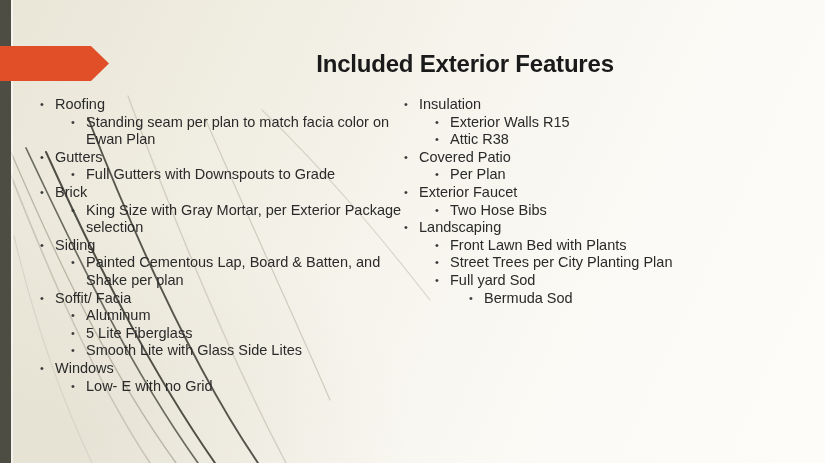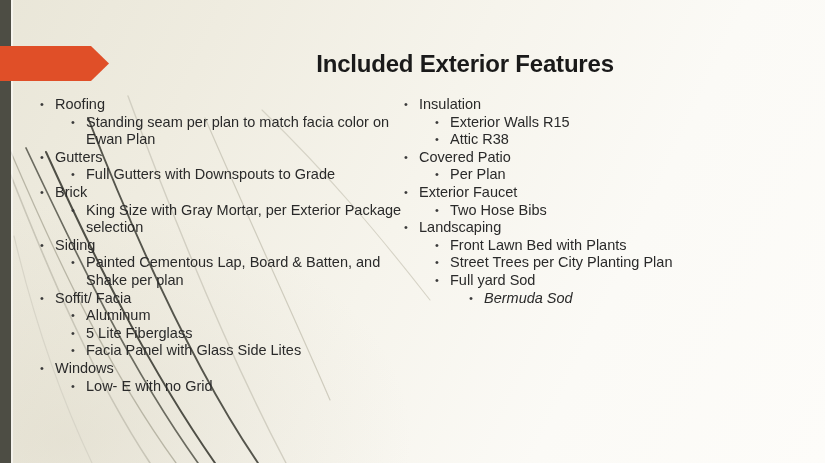--- a/index.html
+++ b/index.html
@@ -113,21 +113,20 @@
   
   li.l2 {
     padding-left: 50px;
     font-size: 14.5px;
   }
   li.l2::before { left: 35px; top: 0; }
   
   li.l3 {
     padding-left: 84px;
     font-size: 14.5px;
-    font-style: italic;
   }
   li.l3::before { left: 69px; top: 0; }
 </style>
 </head>
 <body>
 
 <div id="slide">
 
   <div class="bg-wash"></div>
   <div class="bg-wash2"></div>
@@ -186,21 +185,21 @@
           <li class="item l1">
             <span class="btxt">Soffit/ Facia</span>
           </li>
           <li class="item l2">
             <span class="btxt">Aluminum</span>
           </li>
           <li class="item l2">
             <span class="btxt">5 Lite Fiberglass</span>
           </li>
           <li class="item l2">
-            <span class="btxt">Facia Panel with Glass Side Lites</span>
+            <span class="btxt">Smooth Lite with Glass Side Lites</span>
           </li>
           <li class="item l1">
             <span class="btxt">Windows</span>
           </li>
           <li class="item l2">
             <span class="btxt">Low- E with no Grid</span>
           </li>
         </ul>
     </div>
 

